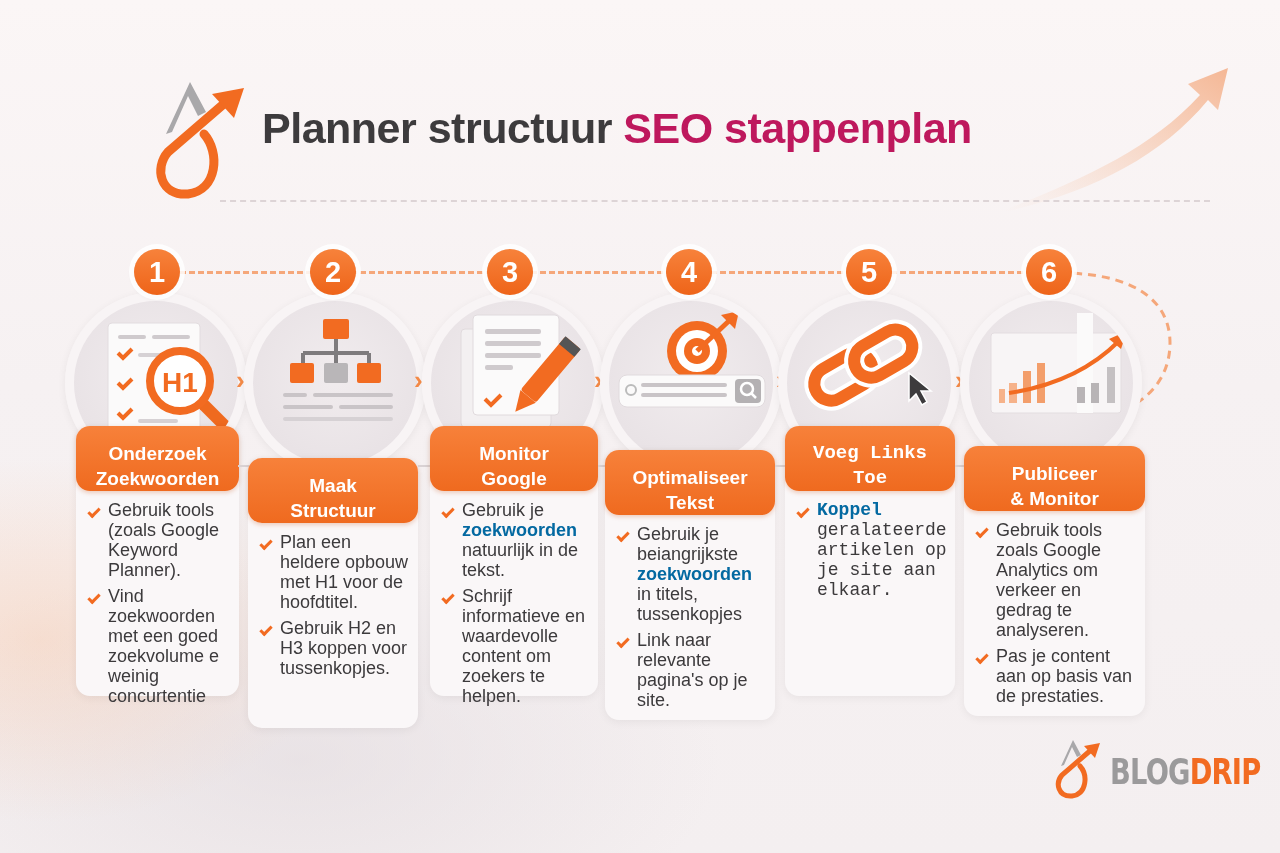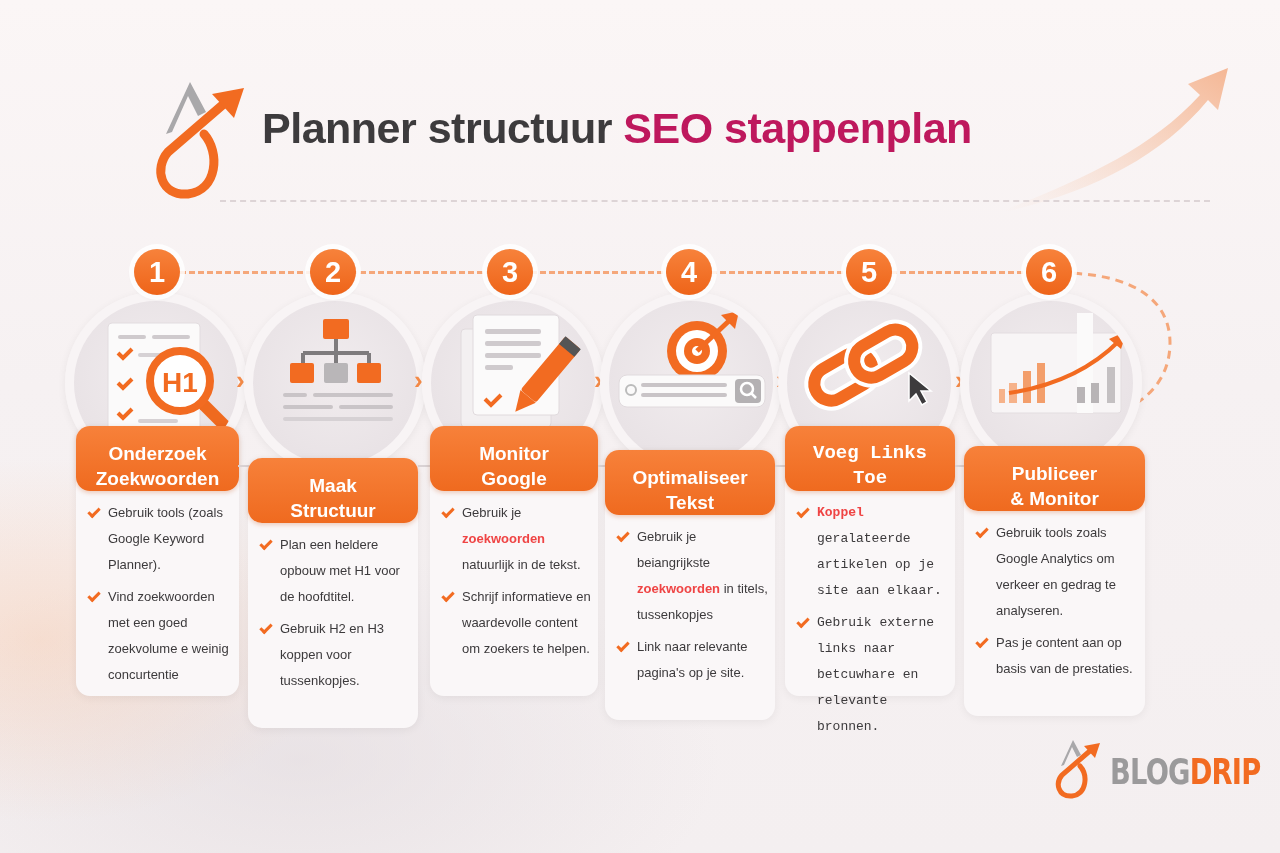--- a/index.html
+++ b/index.html
@@ -60,27 +60,27 @@
   }
   .card-head {
     position: absolute; left: 0; top: 0; width: 100%; height: 65px;
     border-radius: 14px;
     background: linear-gradient(180deg, #f7813a 0%, #ef6a1f 100%);
     color: #fff; font-size: 19px; font-weight: 700; text-align: center;
     display: flex; flex-direction: column; justify-content: flex-end; line-height: 25px;
     box-shadow: 0 2px 4px rgba(200,80,20,0.25);
   }
   .card-body { position: absolute; left: 12px; right: 6px; top: 74px; }
-  .bullet { position: relative; padding-left: 20px; color: #3c3a3c; font-size: 13px; line-height: 26px; margin-bottom: 6px; }
+  .bullet { position: relative; padding-left: 20px; color: #3c3a3c; font-size: 18px; line-height: 20px; margin-bottom: 6px; }
   .bullet .check {
     position: absolute; left: 0; top: 8px; width: 12px; height: 7px;
     border-left: 3px solid #f26b21; border-bottom: 3px solid #f26b21;
     transform: rotate(-45deg);
   }
-  .bullet b { font-weight: 700; color: #ef4444; }
+  .bullet b { font-weight: 700; color: #0369a1; }
 
   .connector { height: 0; border-top: 2px solid #d9d2d4; width: 12px; }
 
   
   .brand-logo { left: 1050px; top: 735px; width: 56px; height: 70px; }
   .brand-text { left: 1110px; top: 752px; font-size: 35px; font-weight: 700; letter-spacing: -1px; font-family: "DejaVu Sans", sans-serif; transform: scaleX(0.78); transform-origin: left; }
   .brand-text .b1 { color: #9b9a9b; }
   .brand-text .b2 { color: #f26b21; }
 </style>
 </head>
@@ -265,21 +265,20 @@
 </div>
 <div class="abs connector" style="left:775px;top:465px;"></div>
 
 <div class="abs card" style="left:785px;top:426px;width:170px;font-family:Liberation Mono, monospace;">
   <div class="card-head">
     <span>Voeg Links</span>
     <span>Toe</span>
   </div>
   <div class="card-body">
     <div class="bullet"><span class="check"></span><b>Koppel</b><span> geralateerde artikelen op je site aan elkaar.</span></div>
-    <div class="bullet"><span class="check"></span><span>Gebruik externe links naar betcuwhare en relevante bronnen.</span></div>
   </div>
 </div>
 <div class="abs connector" style="left:955px;top:465px;"></div>
 
 <div class="abs card" style="left:964px;top:446px;width:181px;">
   <div class="card-head">
     <span>Publiceer</span>
     <span>&amp; Monitor</span>
   </div>
   <div class="card-body">

